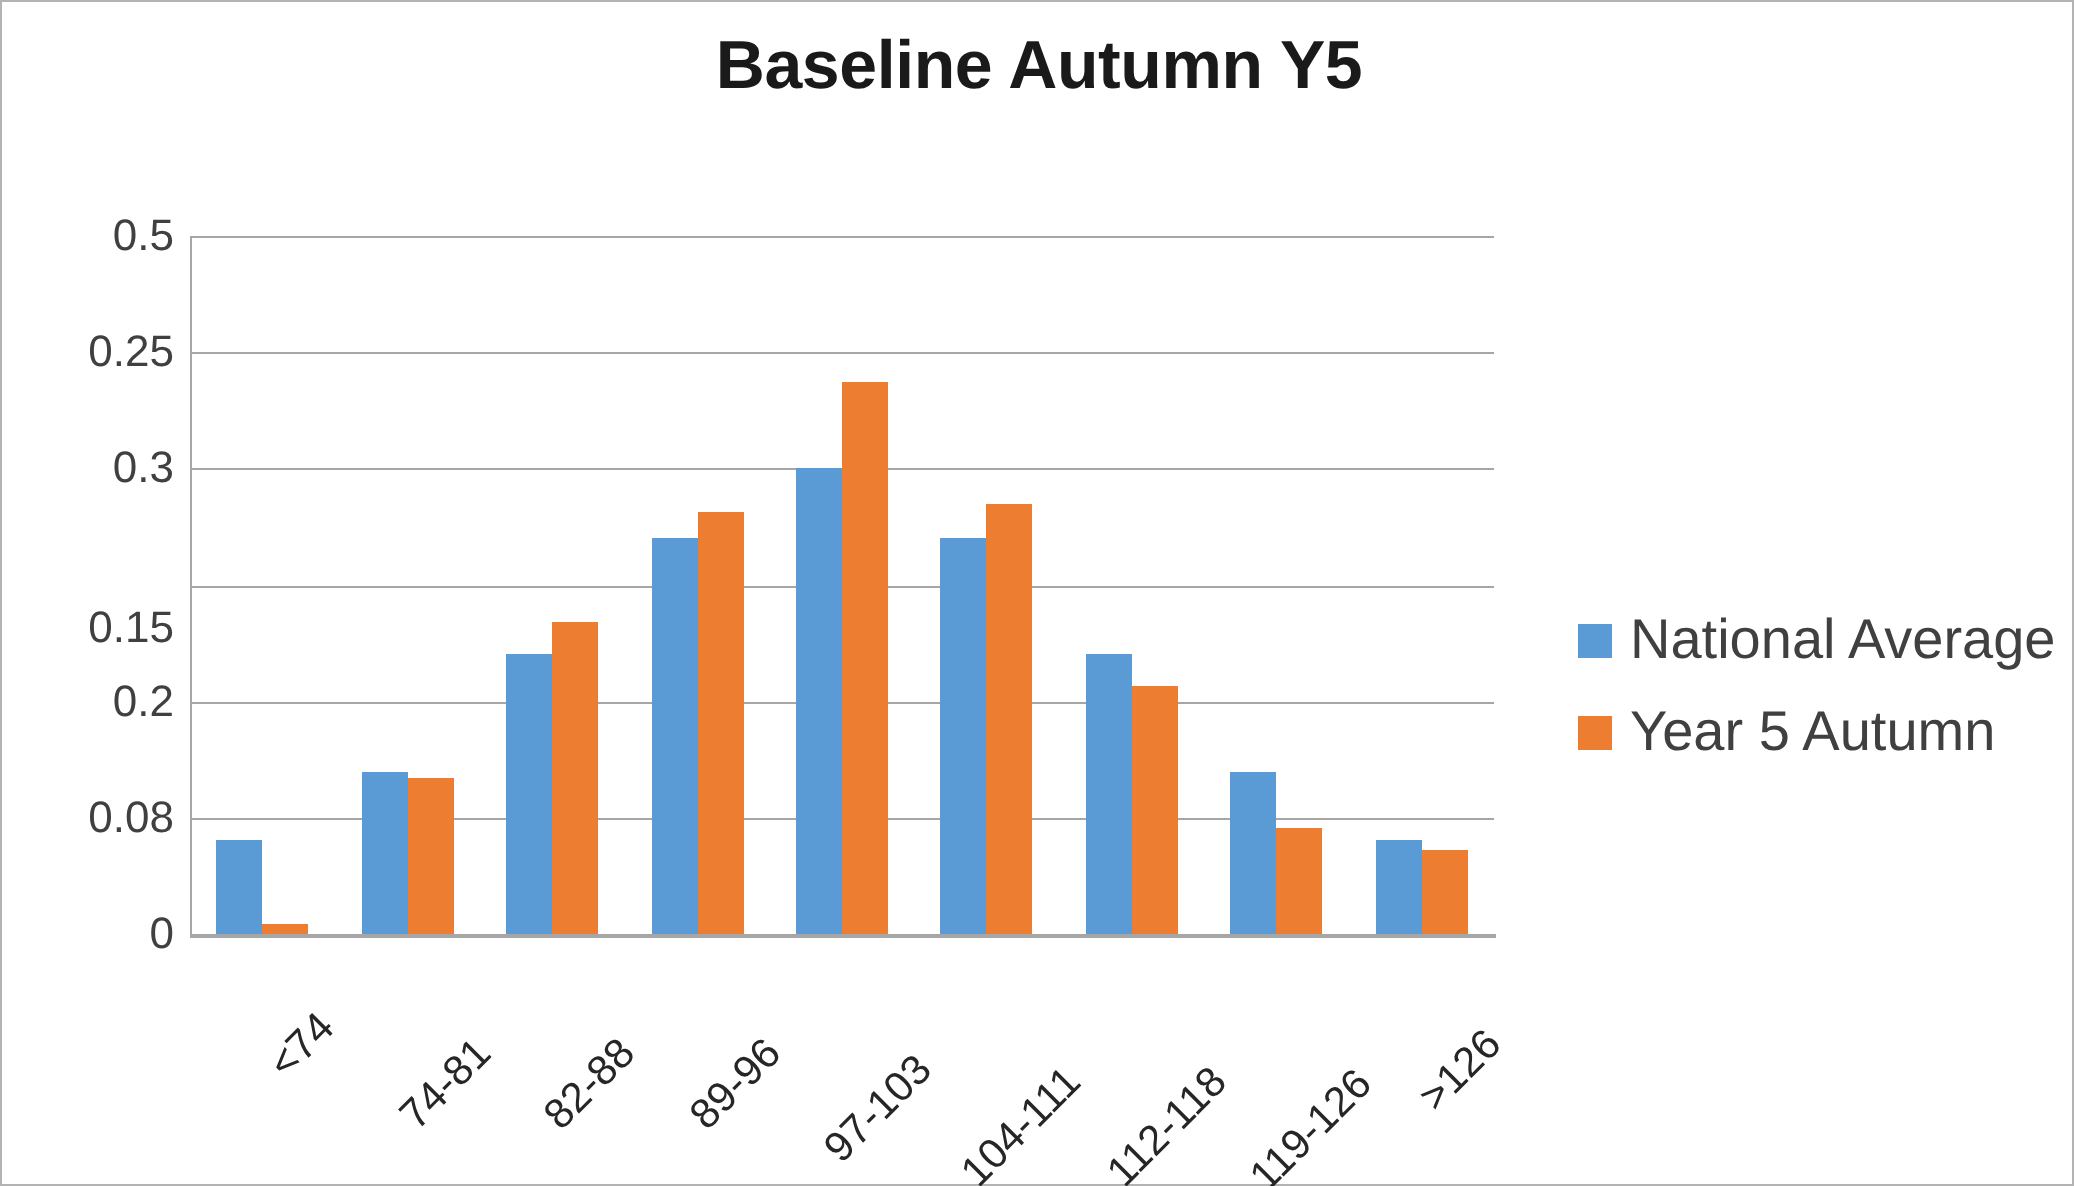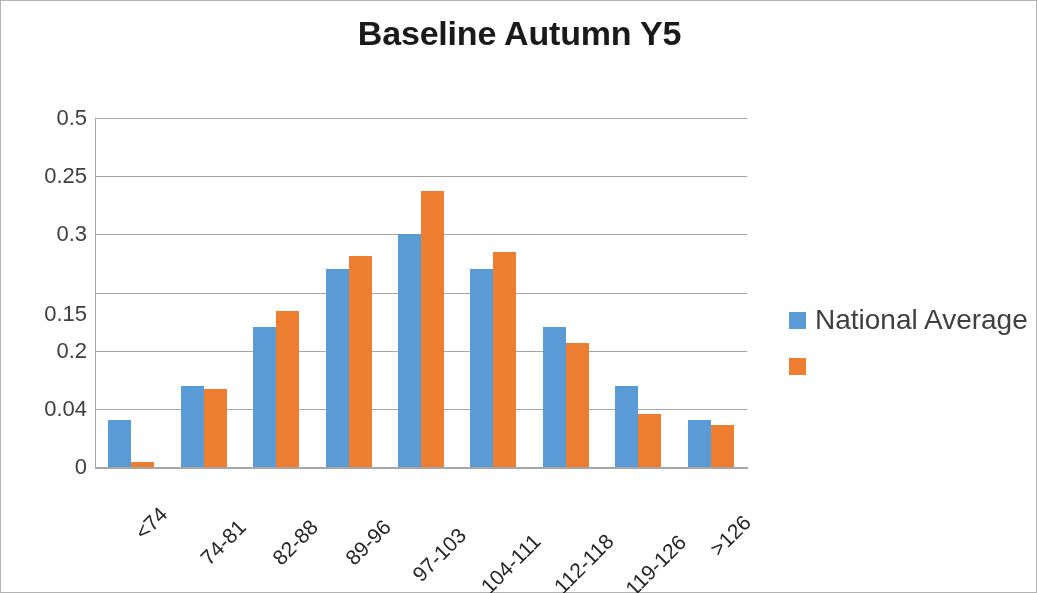--- a/index.html
+++ b/index.html
@@ -143,21 +143,21 @@
 <div id="chart-frame">
 
   <div id="chart-title">Baseline Autumn Y5</div>
 
   <div id="y-axis-labels">
       <div class="y-label" style="top: 0px;">0.5</div>
       <div class="y-label" style="top: 58.1667px;">0.25</div>
       <div class="y-label" style="top: 116.333px;">0.3</div>
       <div class="y-label" style="top: 174.5px; margin-top: 21px;">0.15</div>
       <div class="y-label" style="top: 232.667px;">0.2</div>
-      <div class="y-label" style="top: 290.833px;">0.04</div>
+      <div class="y-label" style="top: 290.833px;">0.08</div>
       <div class="y-label" style="top: 349px;">0</div>
     </div>
 
   <div id="plot-border-left"></div>
   <div id="axis-baseline"></div>
 
   <div id="plot-area">
       <div class="gridline" style="top: 0px; background: rgb(166, 166, 166);"></div>
       <div class="gridline" style="top: 58.1667px; background: rgb(166, 166, 166);"></div>
       <div class="gridline" style="top: 116.333px; background: rgb(166, 166, 166);"></div>
@@ -214,16 +214,17 @@
       <div class="x-label" style="left: 629.778px; transform: rotate(-45deg) translateX(-100%);">&gt;126</div>
     </div>
 
   <div id="legend">
       <div class="legend-item">
         <span class="legend-swatch" style="background: rgb(91, 155, 213);"></span>
         <span class="legend-label">National Average</span>
       </div>
       <div class="legend-item">
         <span class="legend-swatch" style="background: rgb(237, 125, 49);"></span>
+        <span class="legend-label">Year 5 Autumn</span>
       </div>
     </div>
 
 </div>
 
 </body></html>

